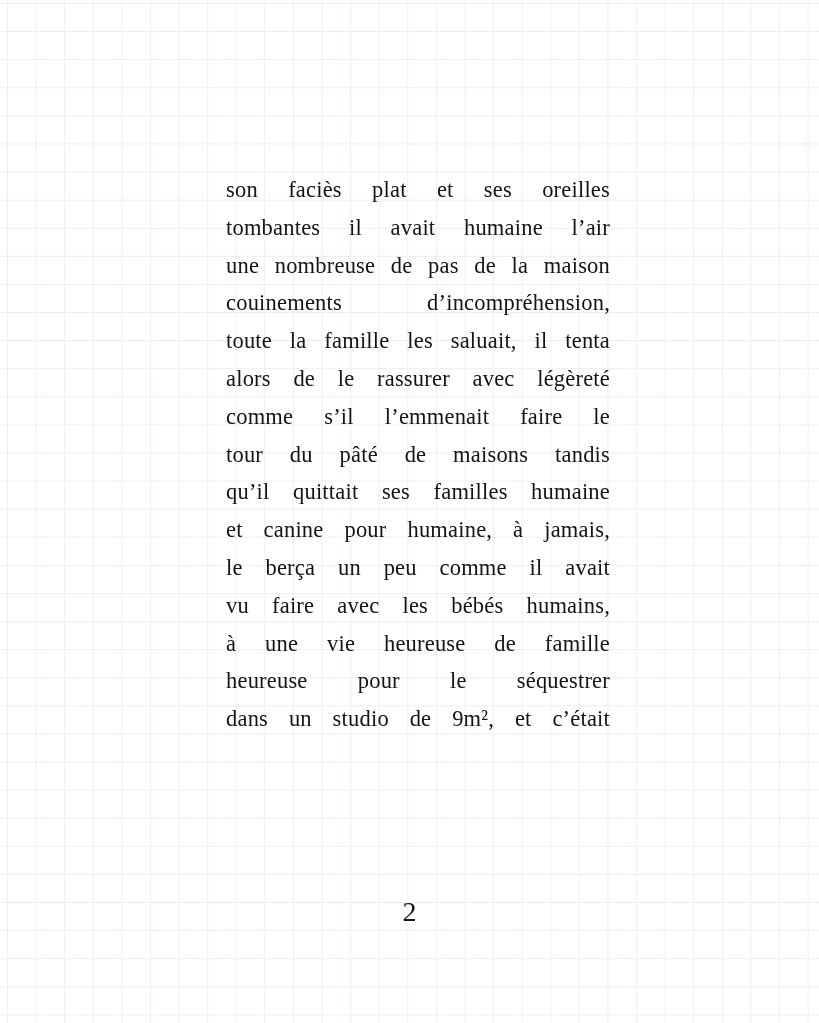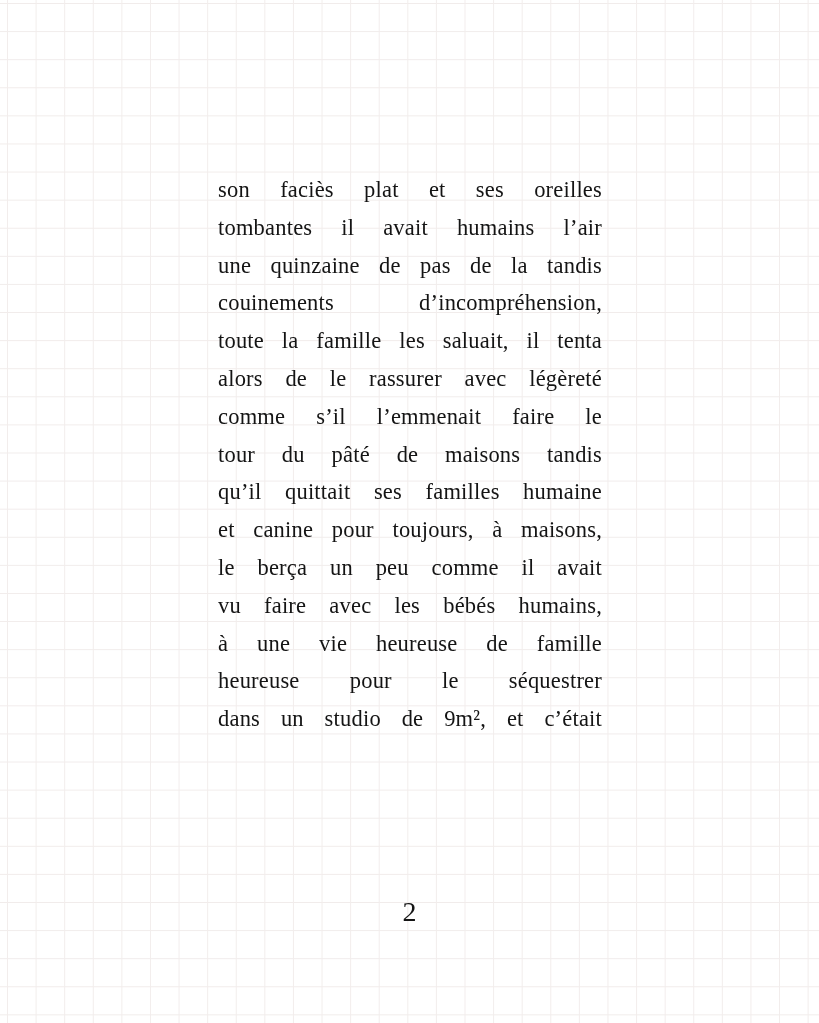--- a/index.html
+++ b/index.html
@@ -28,47 +28,48 @@
   }
   .line {
     display: block;
     width: 100%;
     font-size: 22.5px;
     line-height: 37.8px;
     text-align: justify;
     text-align-last: justify;
     letter-spacing: 0.2px;
     white-space: normal;
+    margin-left: 8px;
   }
   .page-number {
     position: absolute;
     top: 895px;
     left: 0;
     width: 100%;
     text-align: center;
     font-size: 28px;
     line-height: 34px;
     font-weight: 500;
   }
 </style>
 </head>
 <body>
 
 <div class="page">
   <div class="text-block">
     <div class="line">son faciès plat et ses oreilles</div>
-    <div class="line">tombantes il avait humains l’air</div>
-    <div class="line">une quinzaine de pas de la tandis</div>
+    <div class="line">tombantes il avait humaine l’air</div>
+    <div class="line">une nombreuse de pas de la maison</div>
     <div class="line">couinements d’incompréhension,</div>
     <div class="line">toute la famille les saluait, il tenta</div>
     <div class="line">alors de le rassurer avec légèreté</div>
     <div class="line">comme s’il l’emmenait faire le</div>
     <div class="line">tour du pâté de maisons tandis</div>
     <div class="line">qu’il quittait ses familles humaine</div>
-    <div class="line">et canine pour toujours, à maisons,</div>
+    <div class="line">et canine pour humaine, à jamais,</div>
     <div class="line">le berça un peu comme il avait</div>
     <div class="line">vu faire avec les bébés humains,</div>
     <div class="line">à une vie heureuse de famille</div>
     <div class="line">heureuse pour le séquestrer</div>
     <div class="line">dans un studio de 9m², et c’était</div>
   </div>
   <div class="page-number">2</div>
 </div>
 
 </body></html>

